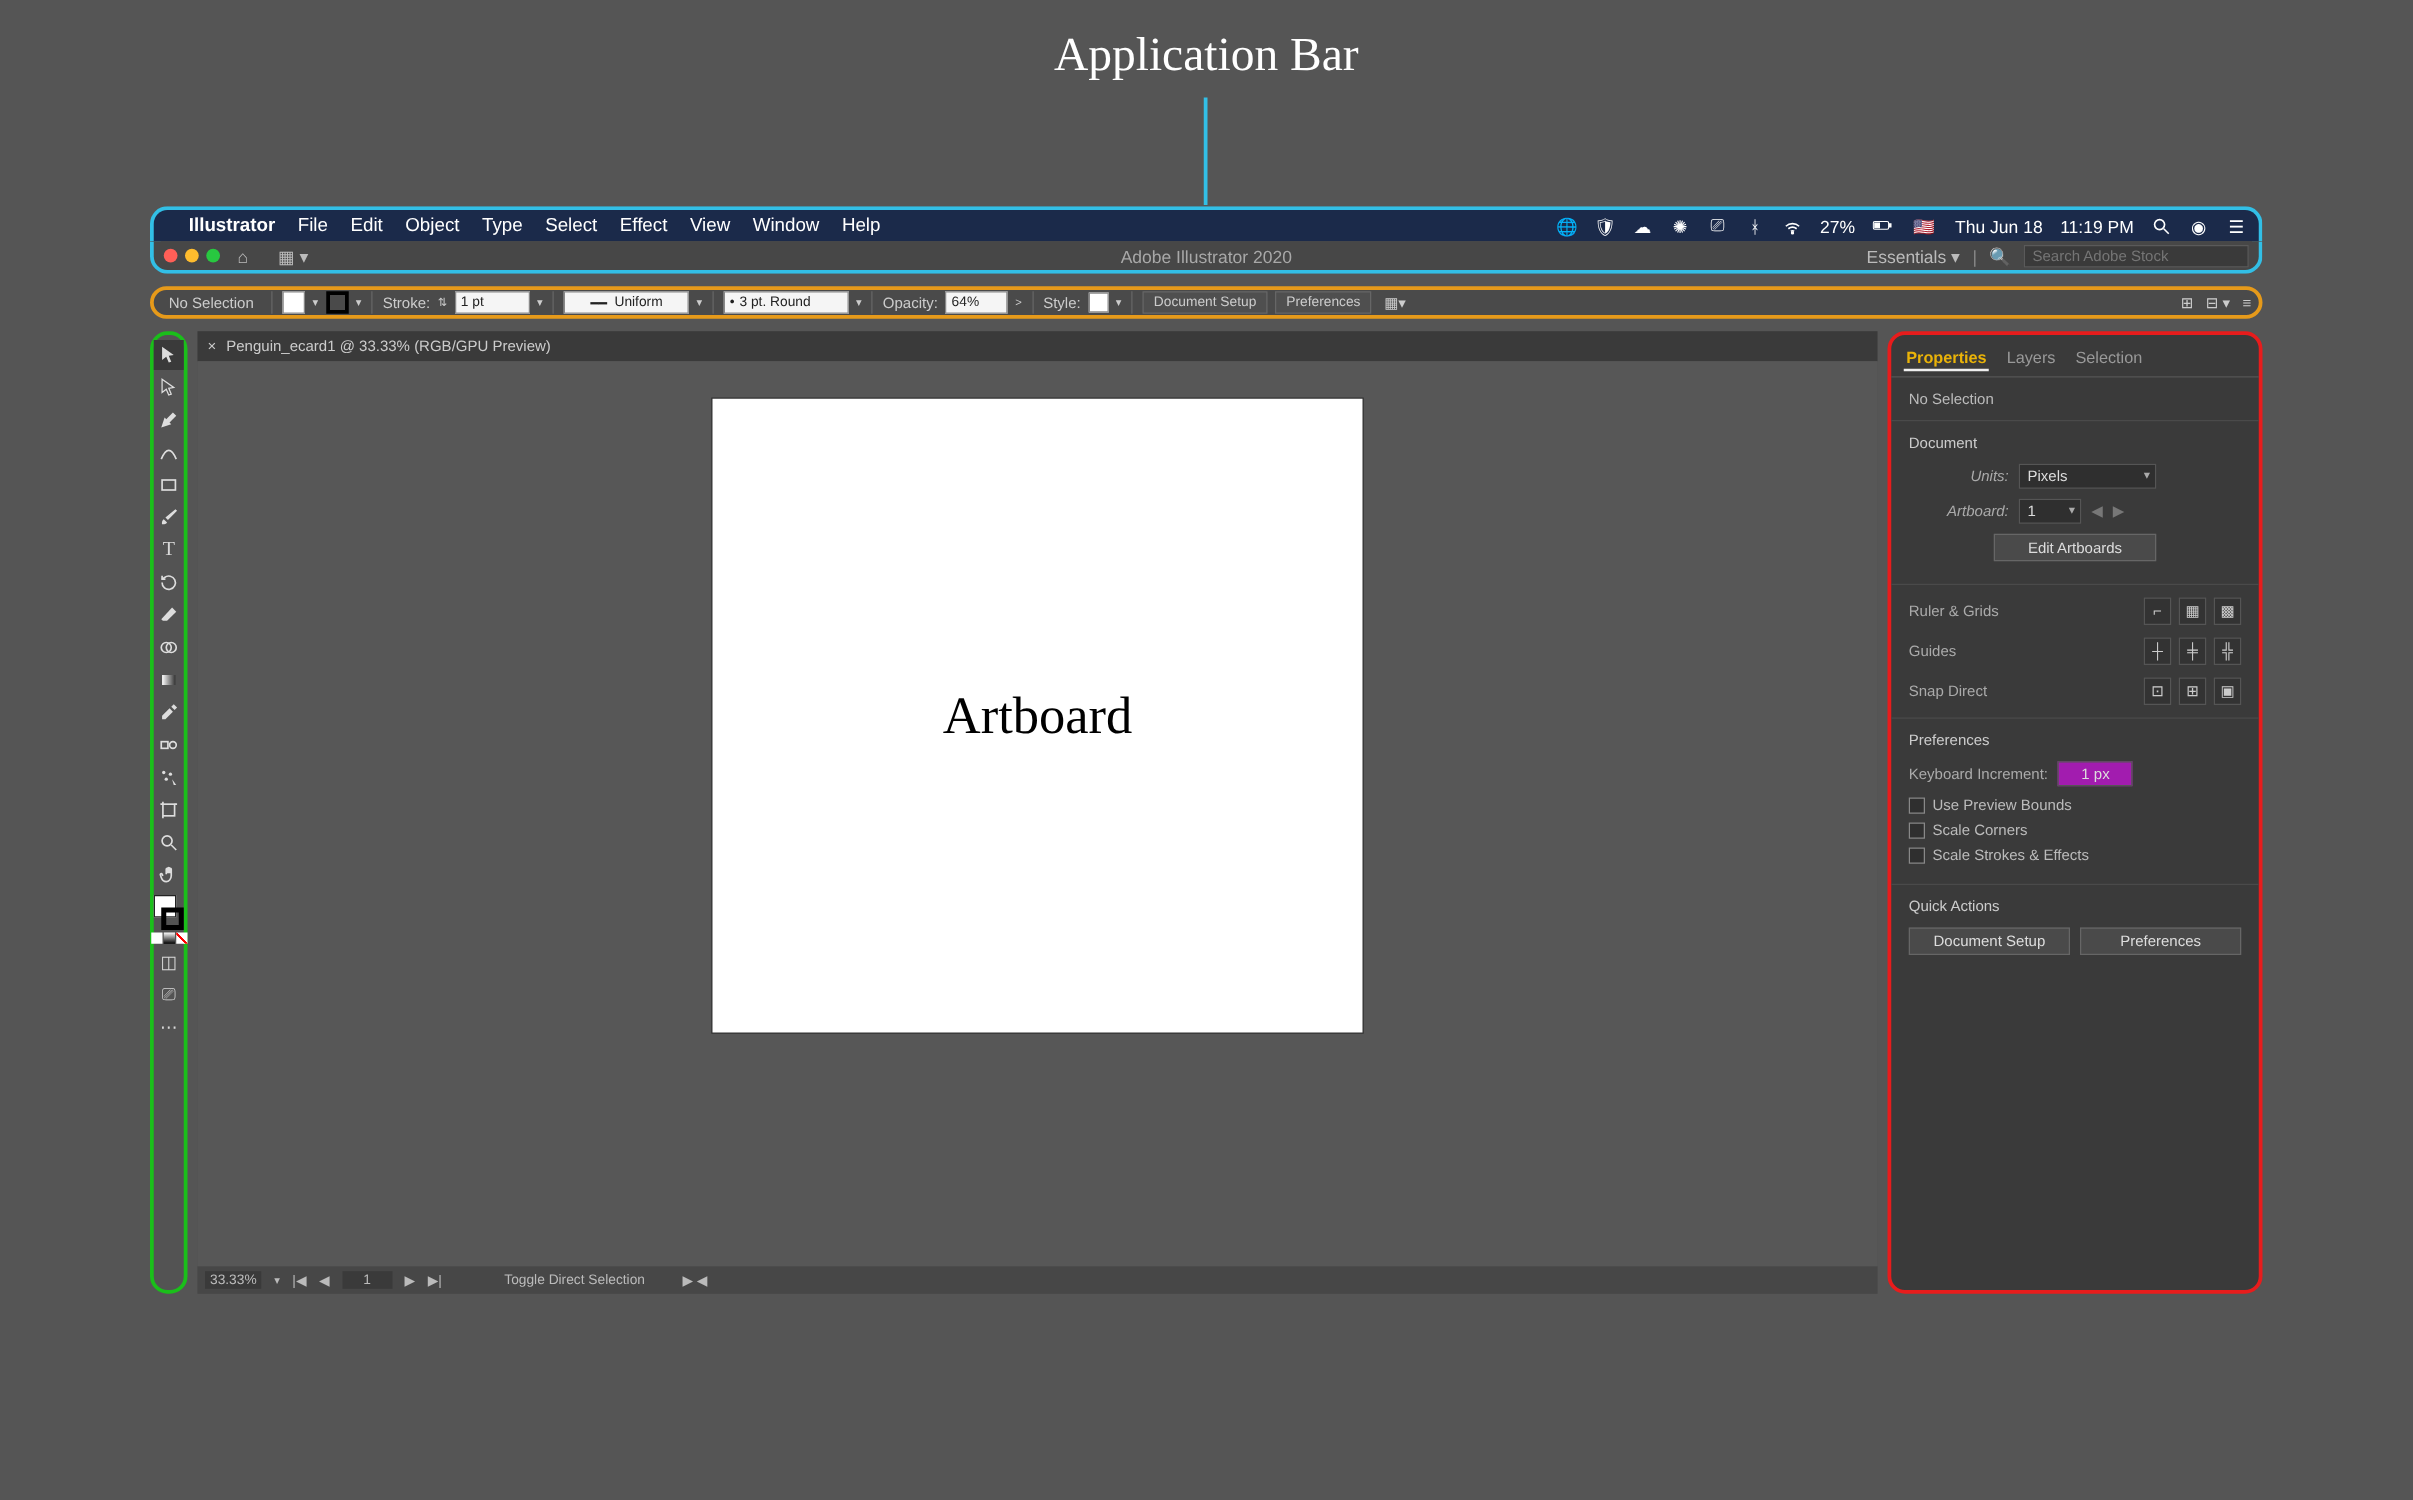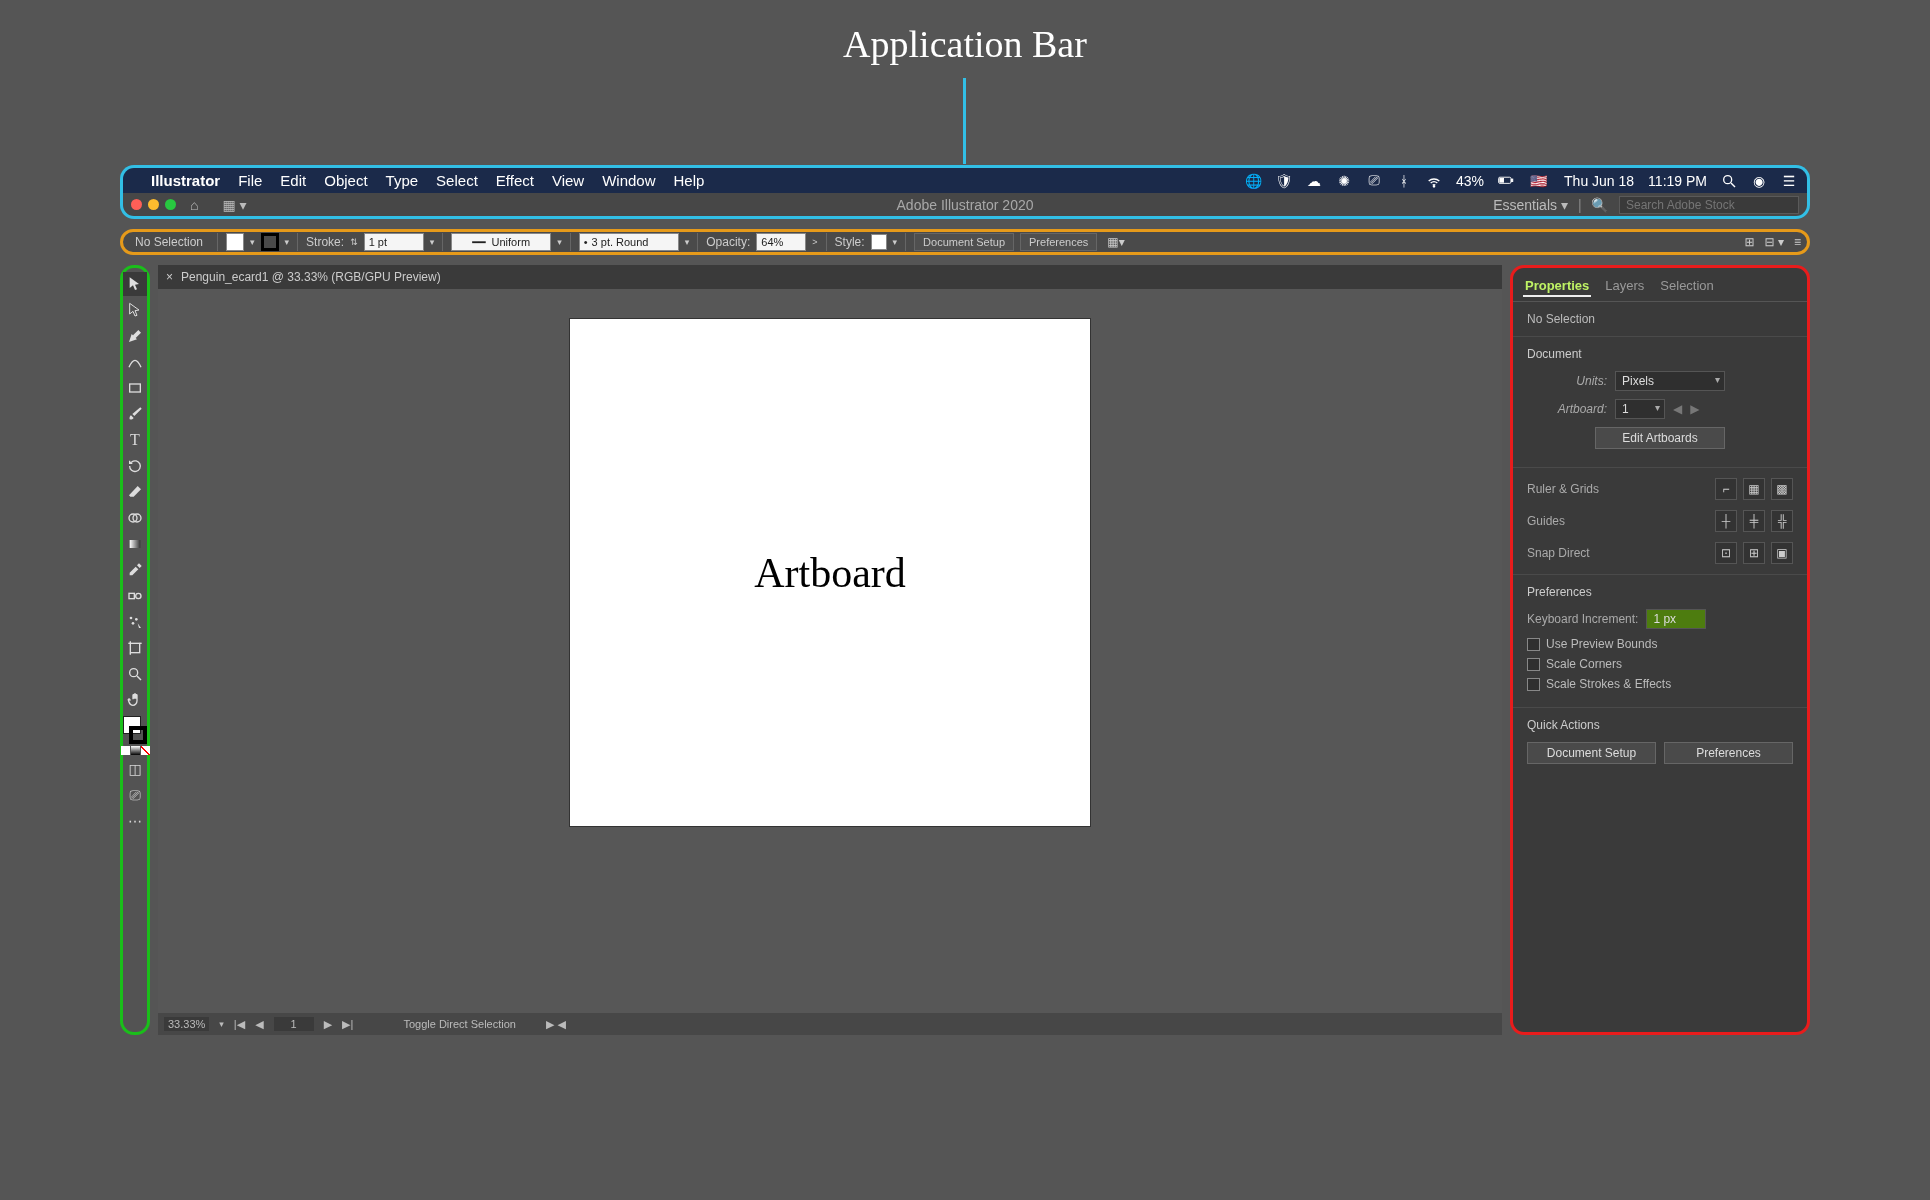--- a/index.html
+++ b/index.html
@@ -174,36 +174,36 @@
     background: #3a3a3a;
     border: 3px solid #e81c1c;
     border-radius: 14px;
     display: flex; flex-direction: column;
     padding: 4px 0 10px 0;
     color: #bbb;
     font-size: 12px;
   }
   .prop-tabs { display: flex; gap: 12px; padding: 4px 10px; border-bottom: 1px solid #555; }
   .prop-tabs .tab { color: #999; padding: 2px 2px; cursor: pointer; font-size: 13px; }
-  .prop-tabs .tab.active { color: #bef264; font-weight: 600; border-bottom: 2px solid #eee; }
+  .prop-tabs .tab.active { color: #eab308; font-weight: 600; border-bottom: 2px solid #eee; }
   .prop-section { padding: 10px 14px; border-bottom: 1px solid #4a4a4a; }
   .prop-section.noborder { border-bottom: none; }
   .prop-heading { color: #ccc; font-size: 12px; margin-bottom: 10px; }
   .form-row { display: flex; align-items: center; gap: 8px; margin-bottom: 8px; }
   .form-row label { width: 80px; text-align: right; color: #aaa; font-size: 12px; font-style: italic; }
   .select { background: #2f2f2f; border: 1px solid #555; padding: 2px 20px 2px 6px; color: #ddd; font-size: 12px; position: relative; min-width: 80px; }
   .select::after { content: '▾'; position: absolute; right: 4px; top: 2px; font-size: 10px; color: #aaa; }
   .btn { background: #4a4a4a; border: 1px solid #666; color: #ddd; padding: 3px 12px; font-size: 12px; cursor: pointer; text-align: center; }
   .iconrow { display: flex; align-items: center; justify-content: space-between; margin-bottom: 10px; }
   .iconrow .label { color: #aaa; }
   .iconrow .icons { display: flex; gap: 6px; }
   .iconbtn { width: 22px; height: 22px; background: #333; border: 1px solid #555; display: flex; align-items: center; justify-content: center; color: #ccc; cursor: pointer; }
   .checkbox-row { display: flex; align-items: center; gap: 6px; margin-bottom: 6px; }
   .checkbox { width: 13px; height: 13px; border: 1px solid #888; background: #2f2f2f; }
-  .textfield { background: #4d7c0f; border: 1px solid #555; padding: 2px 6px; color: #ddd; font-size: 12px; width: 60px; }
+  .textfield { background: #a21caf; border: 1px solid #555; padding: 2px 6px; color: #ddd; font-size: 12px; width: 60px; text-align: center; }
   .qa-row { display: flex; gap: 8px; }
   .qa-row .btn { flex: 1; }
 
   
   .overlay { position: absolute; pointer-events: none; }
   .arrow-up {
     width: 0; height: 0;
     border-left: 10px solid transparent;
     border-right: 10px solid transparent;
     border-bottom: 20px solid #fff;
@@ -254,21 +254,21 @@
       <span class="statusicon">☁</span>
       <span class="statusicon">✺</span>
       <span class="statusicon">⎚</span>
       <span class="statusicon">ᚼ</span>
       <span class="statusicon">
         <svg viewBox="0 0 24 24" fill="none" stroke="#fff" stroke-width="2">
             <path d="M4 12a12 12 0 0 1 16 0M7 15a8 8 0 0 1 10 0M10 18a4 4 0 0 1 4 0"></path>
             <circle cx="12" cy="20" r="1" fill="#fff"></circle>
           </svg>
       </span>
-      <span>43%</span>
+      <span>27%</span>
       <span class="statusicon">
         <svg viewBox="0 0 26 14" fill="none" stroke="#fff" stroke-width="1.5">
             <rect x="1" y="2" width="20" height="10" rx="2"></rect>
             <rect x="22" y="5" width="2" height="4" fill="#fff"></rect>
             <rect x="3" y="4" width="6" height="6" fill="#fff"></rect>
           </svg>
       </span>
       <span class="statusicon" style="width:22px;">🇺🇸</span>
       <span>Thu Jun 18</span>
       <span>11:19 PM</span>

